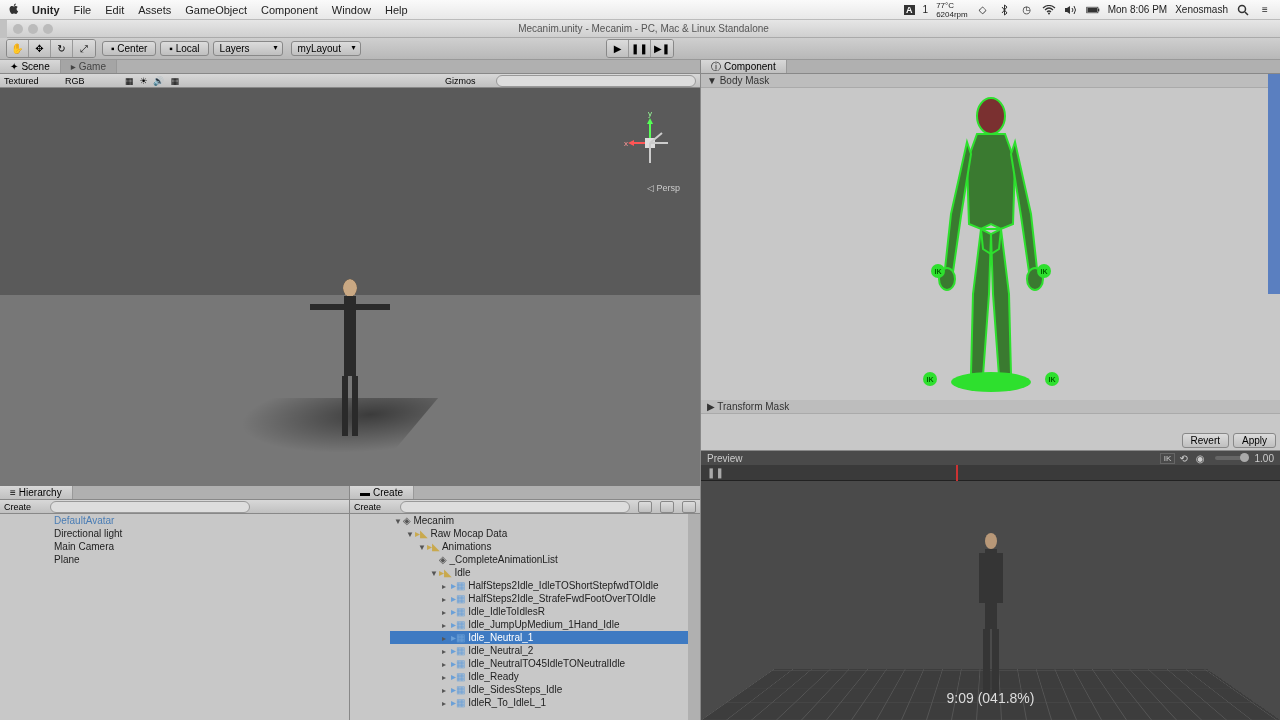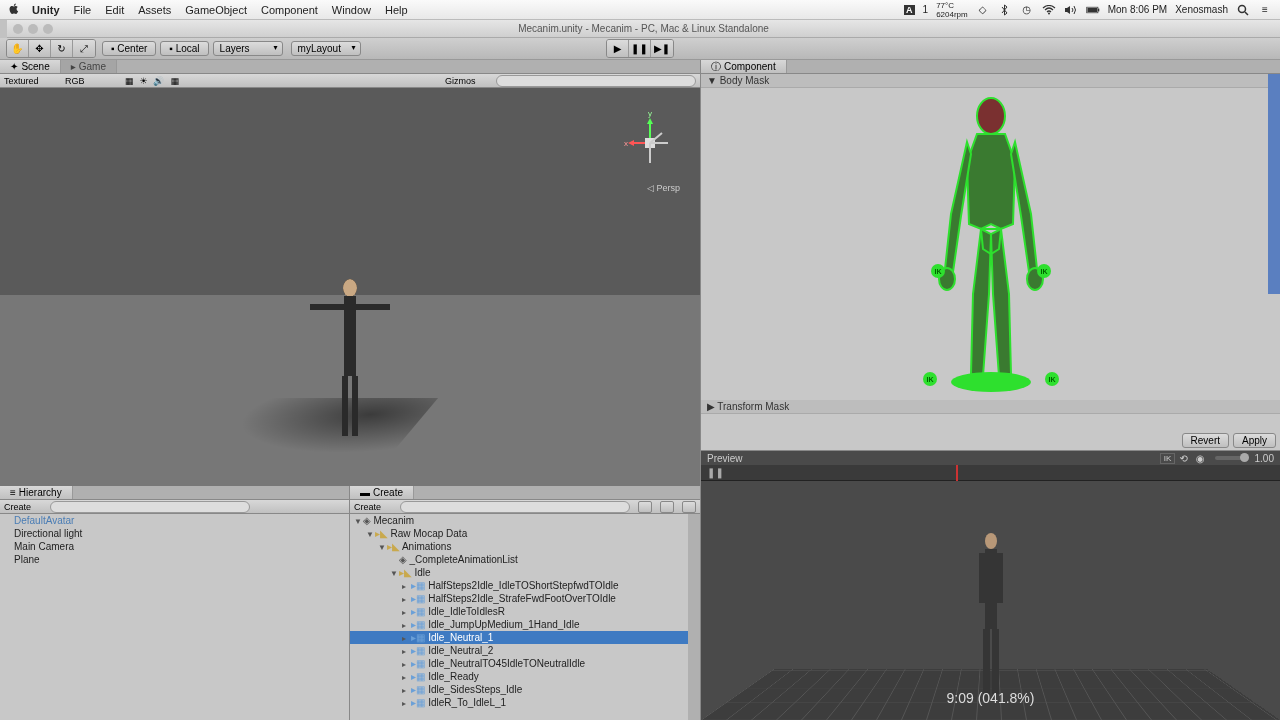--- a/index.html
+++ b/index.html
@@ -32,21 +32,21 @@
 .scene-view { flex: 1; background: #5a5a5a; position: relative; overflow: hidden; }
 .scene-ground { position: absolute; left: 0; right: 0; bottom: 0; top: 52%; background: #777; }
 .char { position: absolute; left: 330px; top: 188px; width: 40px; }
 .char svg { filter: drop-shadow(0 0 0 #000); }
 .shadow { position: absolute; left: 235px; top: 310px; width: 180px; height: 55px; background: radial-gradient(ellipse at 70% 30%, rgba(0,0,0,0.5), transparent 70%); transform: skewX(-40deg); }
 .gizmo { position: absolute; right: 20px; top: 20px; width: 60px; height: 80px; }
 .persp { position: absolute; right: 20px; top: 95px; font-size: 9px; color: #ccc; }
 .bottom-row { height: 234px; display: flex; }
 .hierarchy { width: 350px; border-right: 1px solid #888; display: flex; flex-direction: column; background: #c8c8c8; }
 .project { flex: 1; display: flex; flex-direction: column; background: #c8c8c8; }
-.panel-body { flex: 1; background: #c8c8c8; overflow: hidden; font-size: 10px; position: relative; }
+.panel-body { flex: 1; background: #c8c8c8; overflow: hidden; font-size: 10px; position: relative; margin-left: 40px; }
 .tree-row { padding: 1px 4px 1px 14px; color: #222; white-space: nowrap; }
 .tree-row.sel { background: #3e7ac2; color: #fff; }
 .tree-row.blue { color: #4a7db5; }
 .tri { display: inline-block; width: 9px; font-size: 8px; color: #555; }
 .inspector { flex: 1; background: #c8c8c8; position: relative; }
 .sect { font-size: 10px; padding: 1px 6px; background: #bdbdbd; border-bottom: 1px solid #aaa; color: #333; }
 .body-mask-view { height: 312px; background: #c8c8c8; position: relative; display: flex; align-items: center; justify-content: center; }
 .body-svg { width: 180px; }
 .ik-dot { position: absolute; width: 14px; height: 14px; background: #2ee02e; border-radius: 50%; display: flex; align-items: center; justify-content: center; font-size: 7px; color: #060; font-weight: bold; }
 .foot-ellipse { position: absolute; width: 80px; height: 20px; background: #2ee02e; border-radius: 50%; }

